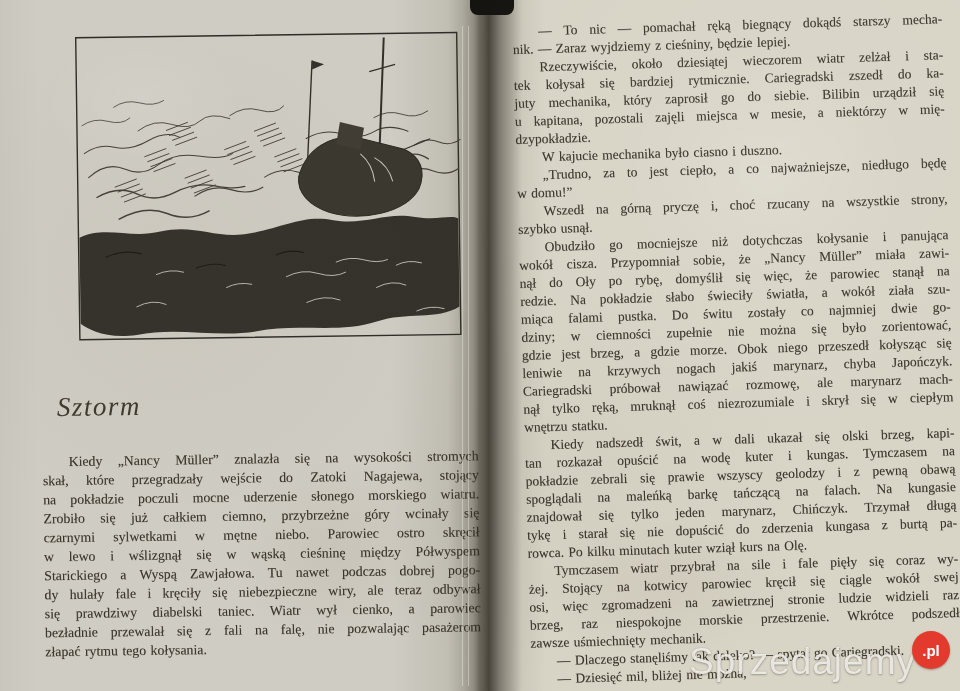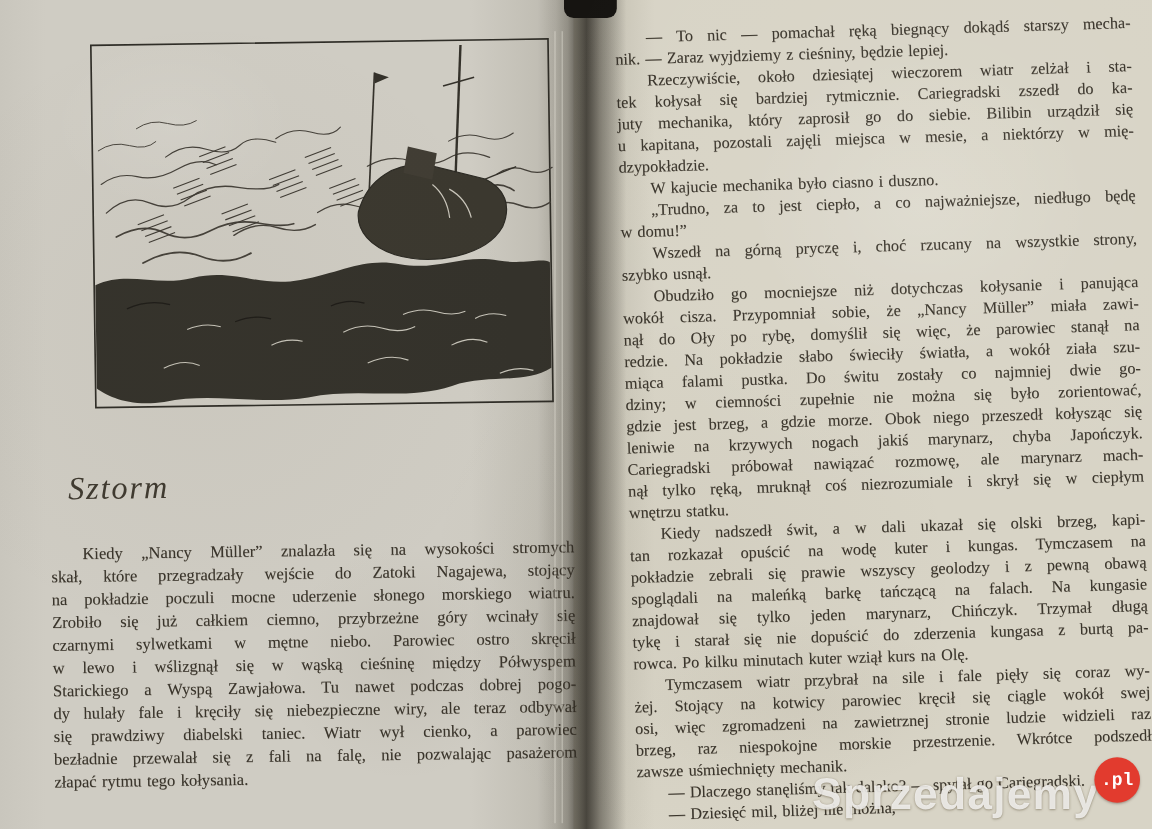--- a/index.html
+++ b/index.html
@@ -81,33 +81,32 @@
   }
   .ln.last{text-align-last:left;}
   .ln.ind{text-indent:26px;}
   
   .watermark{
     position:absolute;right:10px;bottom:6px;z-index:9;
     display:flex;align-items:flex-start;
     font-family:"Liberation Sans", sans-serif;
   }
   .watermark-word{
-    font-size:37px;font-weight:bold;letter-spacing:1px;
+    font-size:37px;font-weight:normal;letter-spacing:1px;
     color:rgba(255,255,255,.80);
     text-shadow:0 1px 2px rgba(95,85,60,.45), 0 0 1px rgba(120,105,80,.5);
     line-height:46px;
   }
   .watermark-badge{
     width:38px;height:38px;border-radius:50%;
     background:var(--watermark-red);
     color:#fff;font-size:15px;font-weight:bold;
     display:flex;align-items:center;justify-content:center;
     margin-left:-4px;margin-top:-8px;
     box-shadow:0 1px 2px rgba(60,30,20,.35);
-    font-family:Liberation Mono, monospace;
   }
   
   .grain{
     position:absolute;inset:0;pointer-events:none;z-index:8;
     background:
       radial-gradient(circle at 18% 40%, rgba(90,80,60,.04), transparent 30%),
       radial-gradient(circle at 82% 20%, rgba(255,255,255,.05), transparent 35%),
       radial-gradient(circle at 60% 70%, rgba(90,80,60,.04), transparent 30%);
   }
 </style>

